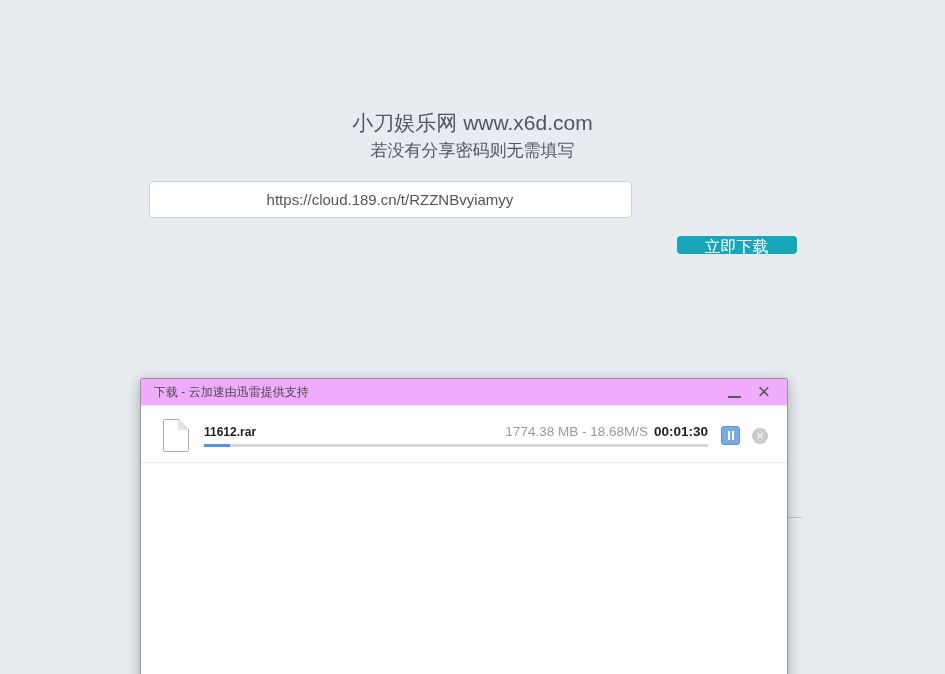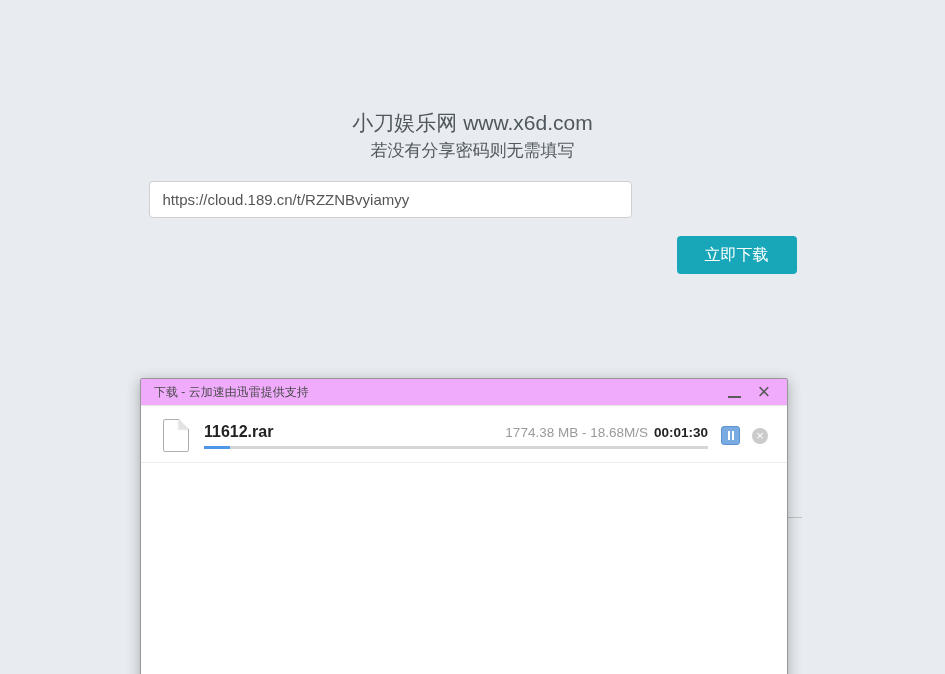--- a/index.html
+++ b/index.html
@@ -18,26 +18,26 @@
   .hint{margin-top:4px;font-size:17px;line-height:1.3;color:#51585e;}
   
   .form{width:648px;margin:19px auto 0;}
   .input-row{display:flex;}
   .txt{
     box-sizing:border-box;height:37px;background:#fff;
     border:1px solid #cfcfcf;border-radius:4px;
     padding:0 13px;font-size:15px;color:#555;outline:none;
     font-family:"Liberation Sans","DejaVu Sans",sans-serif;
   }
-  .url-input{width:483px;}
+  .url-input{width:483px;text-align:center;}
   .pwd-input{width:153px;margin-left:12px;font-size:16px;}
   .pwd-input::placeholder{color:#9aa0a6;opacity:1;}
   .btn-row{display:flex;margin-top:18px;}
   .download-btn{
-    margin-left:auto;width:120px;height:38px;border:none;border-radius:4px;
+    margin-left:auto;width:120px;height:18px;border:none;border-radius:4px;
     background:#17a7b8;color:#fff;font-size:16px;cursor:pointer;
     font-family:"Liberation Sans","DejaVu Sans",sans-serif;
   }
   
   .page-divider{
     position:absolute;top:517px;left:147px;width:655px;height:0;
     border:none;border-top:1px solid #c2c2c2;margin:0;z-index:1;
   }
   
   .dialog{
@@ -65,21 +65,21 @@
     border-radius:2px;position:relative;flex:none;
   }
   .file-icon::before{
     content:"";position:absolute;top:-1px;right:-1px;width:0;height:0;
     border-style:solid;border-width:0 10px 10px 0;
     border-color:transparent #ffffff #e2e2e2 transparent;
     box-shadow:-1px 1px 1px rgba(0,0,0,.08);
   }
   .file-main{flex:1;margin-left:15px;min-width:0;}
   .file-line1{display:flex;align-items:baseline;}
-  .file-name{font-size:16px;font-weight:700;color:#222;}
+  .file-name{font-size:12px;font-weight:700;color:#222;}
   .file-stats{margin-left:auto;font-size:13.5px;color:#9a9a9a;}
   .file-time{font-size:13.5px;color:#1f1f1f;font-weight:700;margin-left:6px;}
   .progress-track{margin-top:5px;height:3px;background:#d6d6d6;overflow:hidden;}
   .progress-fill{height:100%;background:#4d96e8;}
   .row-controls{display:flex;align-items:center;margin-left:13px;}
   .pause-btn{
     box-sizing:border-box;width:19px;height:19px;border-radius:3px;
     background:#79abe2;border:1px solid #5f94d3;
     display:flex;align-items:center;justify-content:center;cursor:pointer;flex:none;
   }

